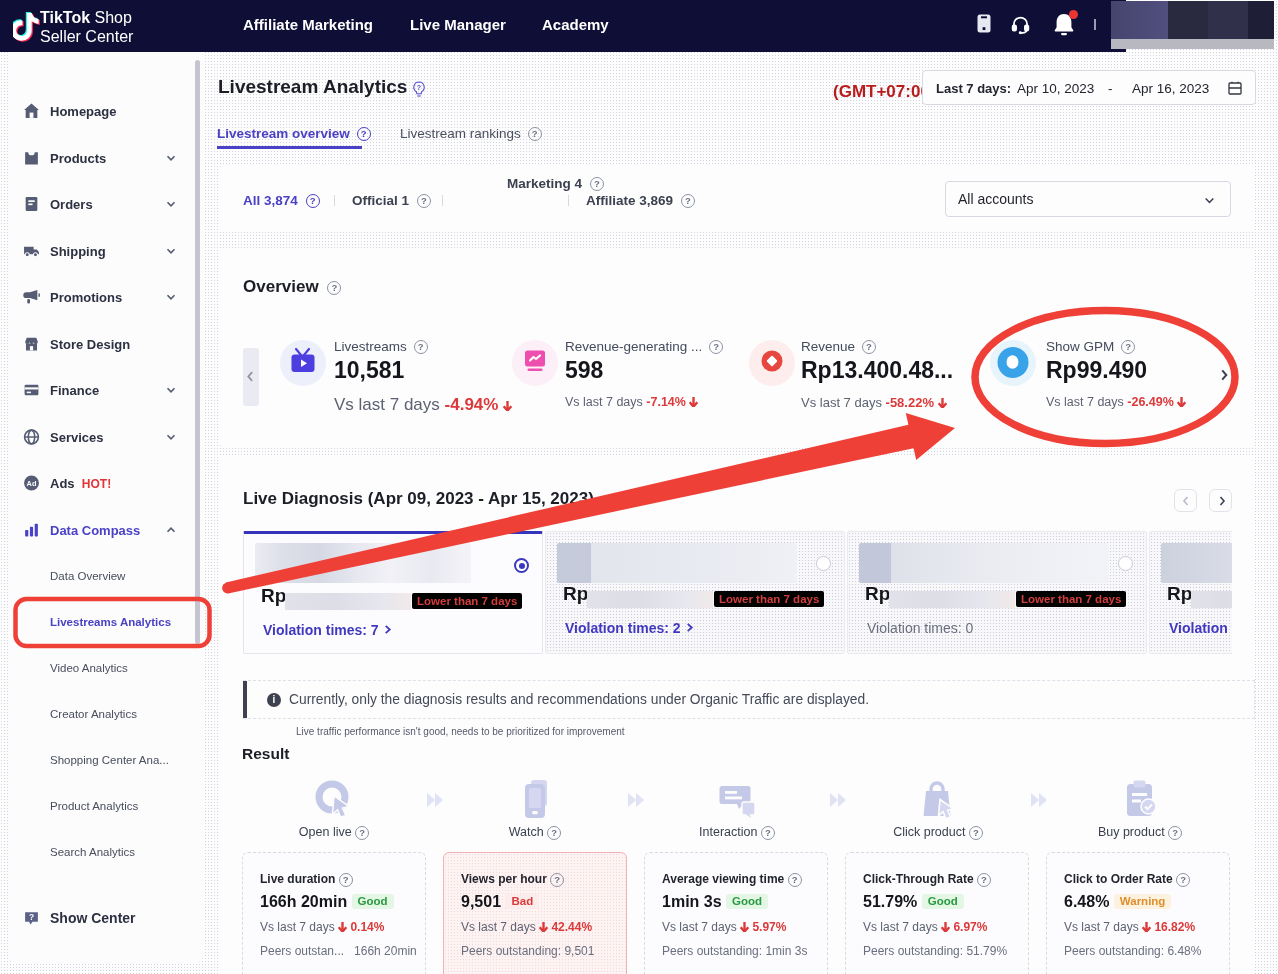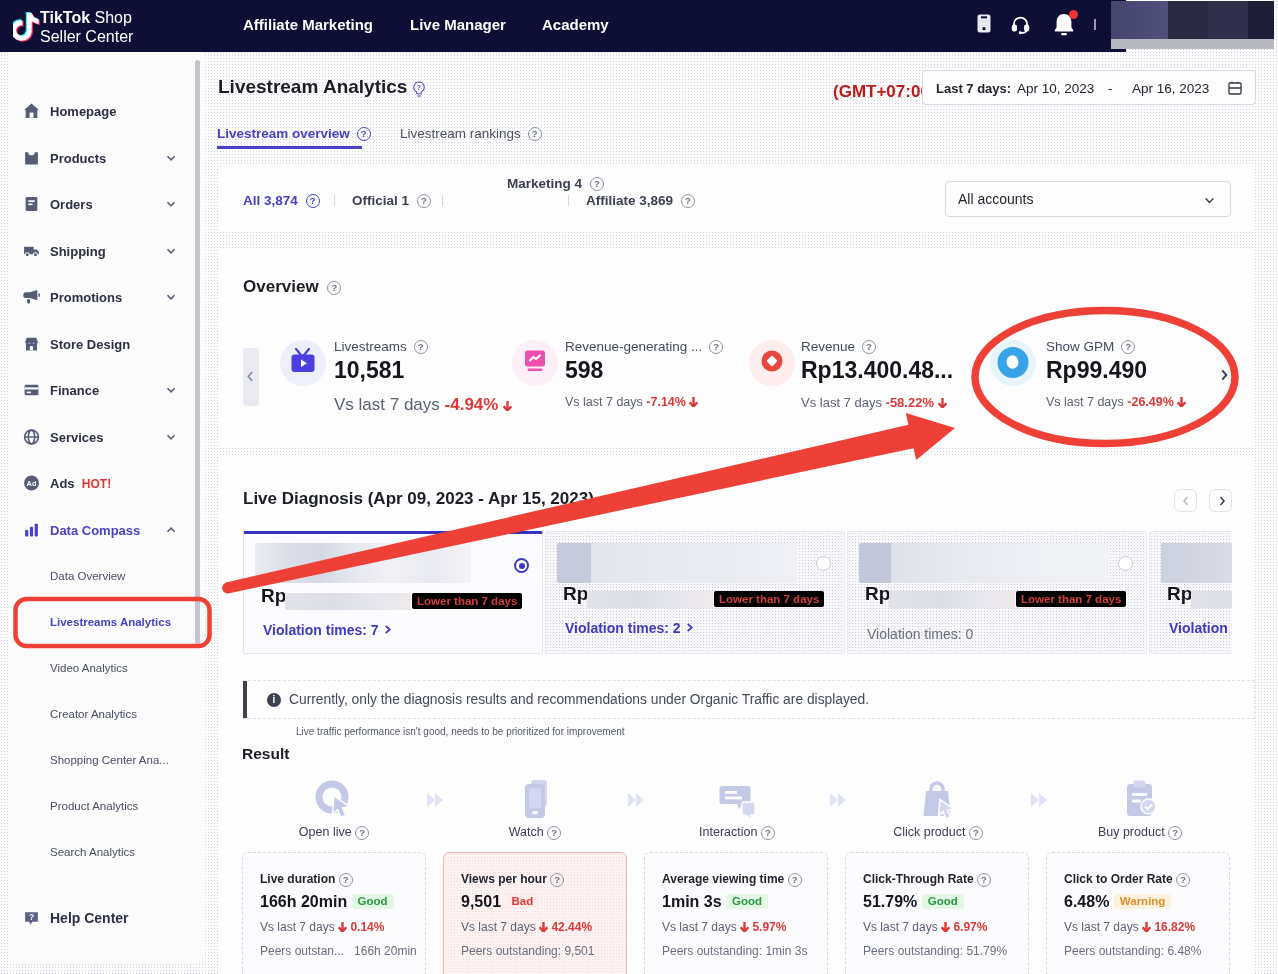--- a/index.html
+++ b/index.html
@@ -211,21 +211,21 @@
   <div class="smi" style="top:616px">Video Analytics</div>
   <div class="smi" style="top:662px">Creator Analytics</div>
   <div class="smi" style="top:708px">Shopping Center Ana...</div>
   <div class="smi" style="top:754px">Product Analytics</div>
   <div class="smi" style="top:800px">Search Analytics</div>
   <div class="mi" style="top:851px">
       <svg class="ic" viewBox="0 0 16 16">
         <path d="M2 2.5 H14 V11.5 H9 L7 14 L5.8 11.5 H2 Z" fill="#5c6186"></path>
         <text x="8" y="9.6" font-size="8" font-weight="bold" fill="#fcfcfd" text-anchor="middle" font-family="Liberation Sans">?</text>
       </svg>
-      <span class="lbl" style="font-size:14px">Help Center</span>
+      <span class="lbl" style="font-size:14px">Show Center</span>
     </div>
   <div id="sb-thumb"></div>
 </div>
 
 <div class="abs" style="left:218px;top:76px;font-size:19px;font-weight:700;color:#1c1e26;">Livestream Analytics</div>
 <svg class="abs" style="left:412px;top:81px" width="14" height="17" viewBox="0 0 14 17" fill="none" stroke="#5a50cc" stroke-width="1.1">
     <path d="M7 1 a5.2 5.2 0 0 1 2.6 9.7 l-0.4 2 H4.8 l-0.4 -2 A5.2 5.2 0 0 1 7 1 z"></path>
     <path d="M5.2 15 h3.6"></path>
     <text x="7" y="8.6" font-size="7" fill="#5a50cc" stroke="none" text-anchor="middle" font-weight="bold" font-family="Liberation Sans">?</text>
   </svg>
@@ -351,21 +351,21 @@
     <div class="viol" style="color:#4038c0;font-weight:700;">Violation times: 2 <svg width="9" height="11" viewBox="0 0 10 12" fill="none" stroke="#4038c0" stroke-width="2">
           <path d="M3 2 L7.5 6 L3 10"></path>
         </svg></div>
   </div>
   <div class="dcard">
     <div class="thumb" style="width:250px;background:linear-gradient(90deg,#c2c8d9 0%,#c2c8d9 13%,#dfe1ea 13%,#e8eaf0 45%,#eef0f5 75%,#f2f3f7 100%);"></div>
     <div class="radio"></div>
     <div class="rp">Rp</div>
       <div class="blurbar"></div>
       <div class="lbadge">Lower than 7 days</div>
-    <div class="viol" style="color:#6a6f7e;margin-top:6px;">Violation times: 0</div>
+    <div class="viol" style="color:#6a6f7e;">Violation times: 0</div>
   </div>
   <div class="dcard">
     <div class="thumb" style="background:linear-gradient(90deg,#ccd1de 0%,#d8dbe6 30%,#e5e7ee 60%,#eff0f5 100%);"></div>
     <div class="rp">Rp</div>
       <div class="blurbar" style="width:88px"></div>
     <div class="viol" style="color:#4038c0;font-weight:700;">Violation times: 5</div>
   </div>
 </div>
 
 <div class="abs" style="left:243px;top:680px;width:1012px;height:39px;border:1px dashed #e0e0ea;border-left:none;background:#fdfdfe;"></div>

